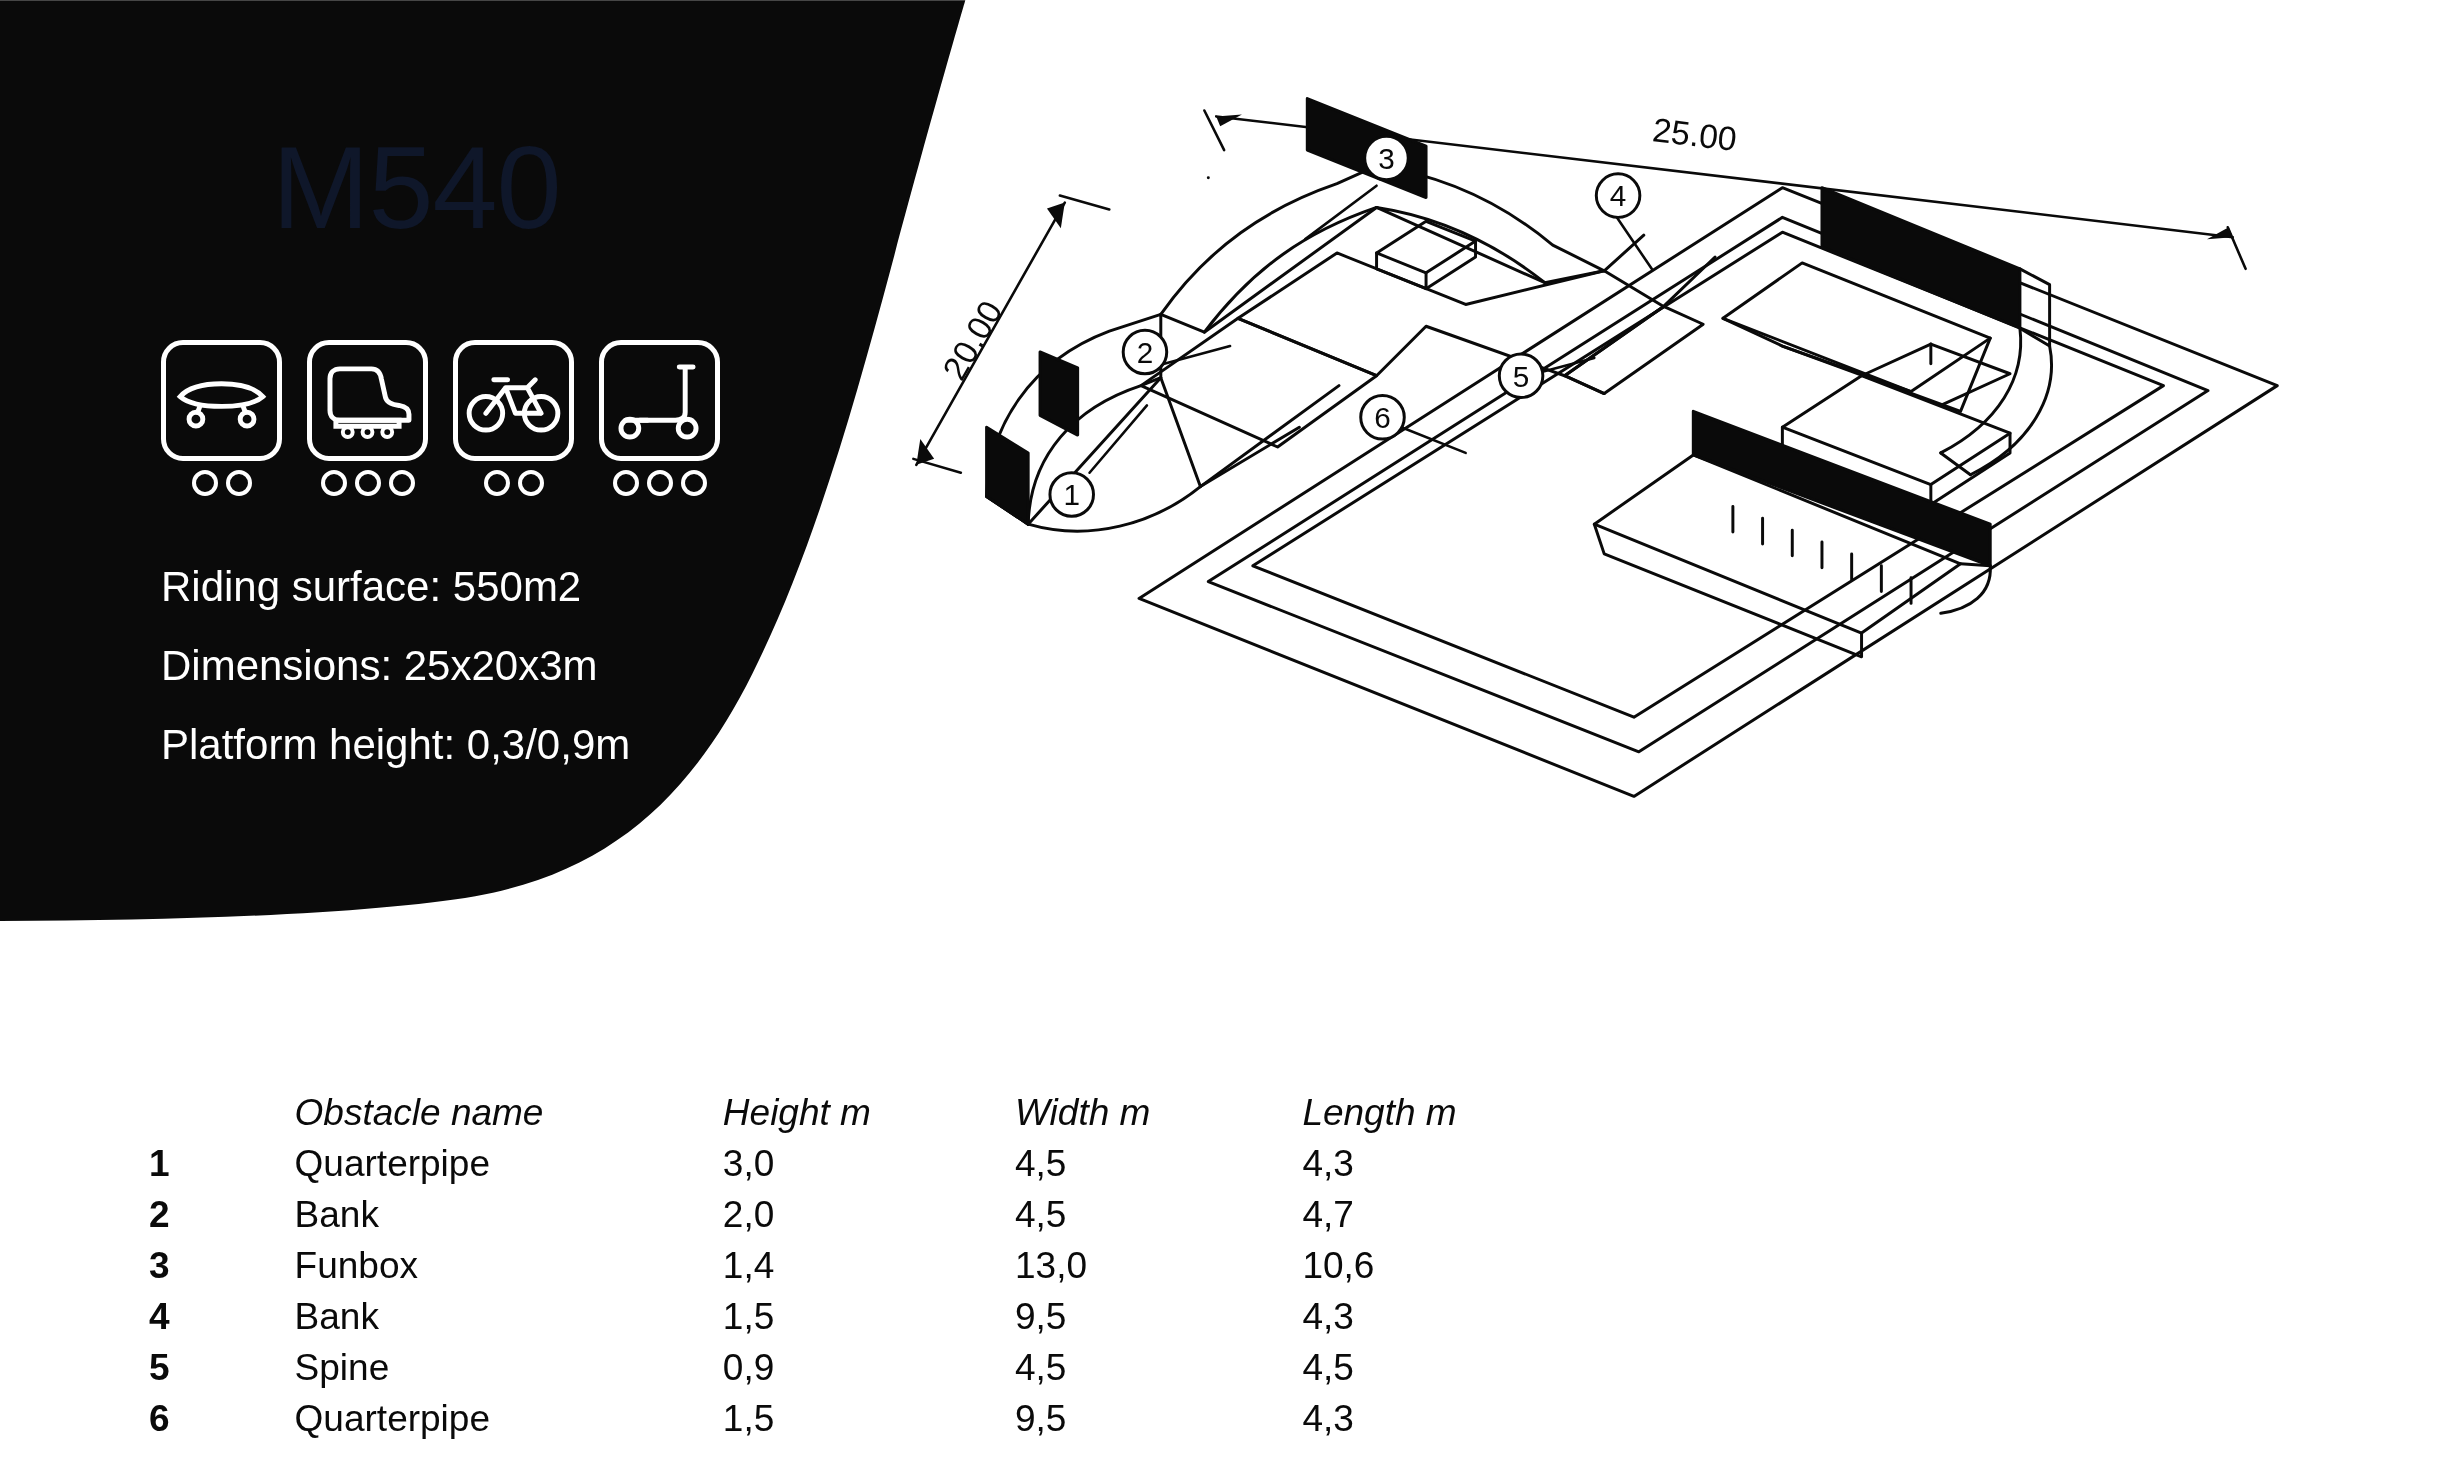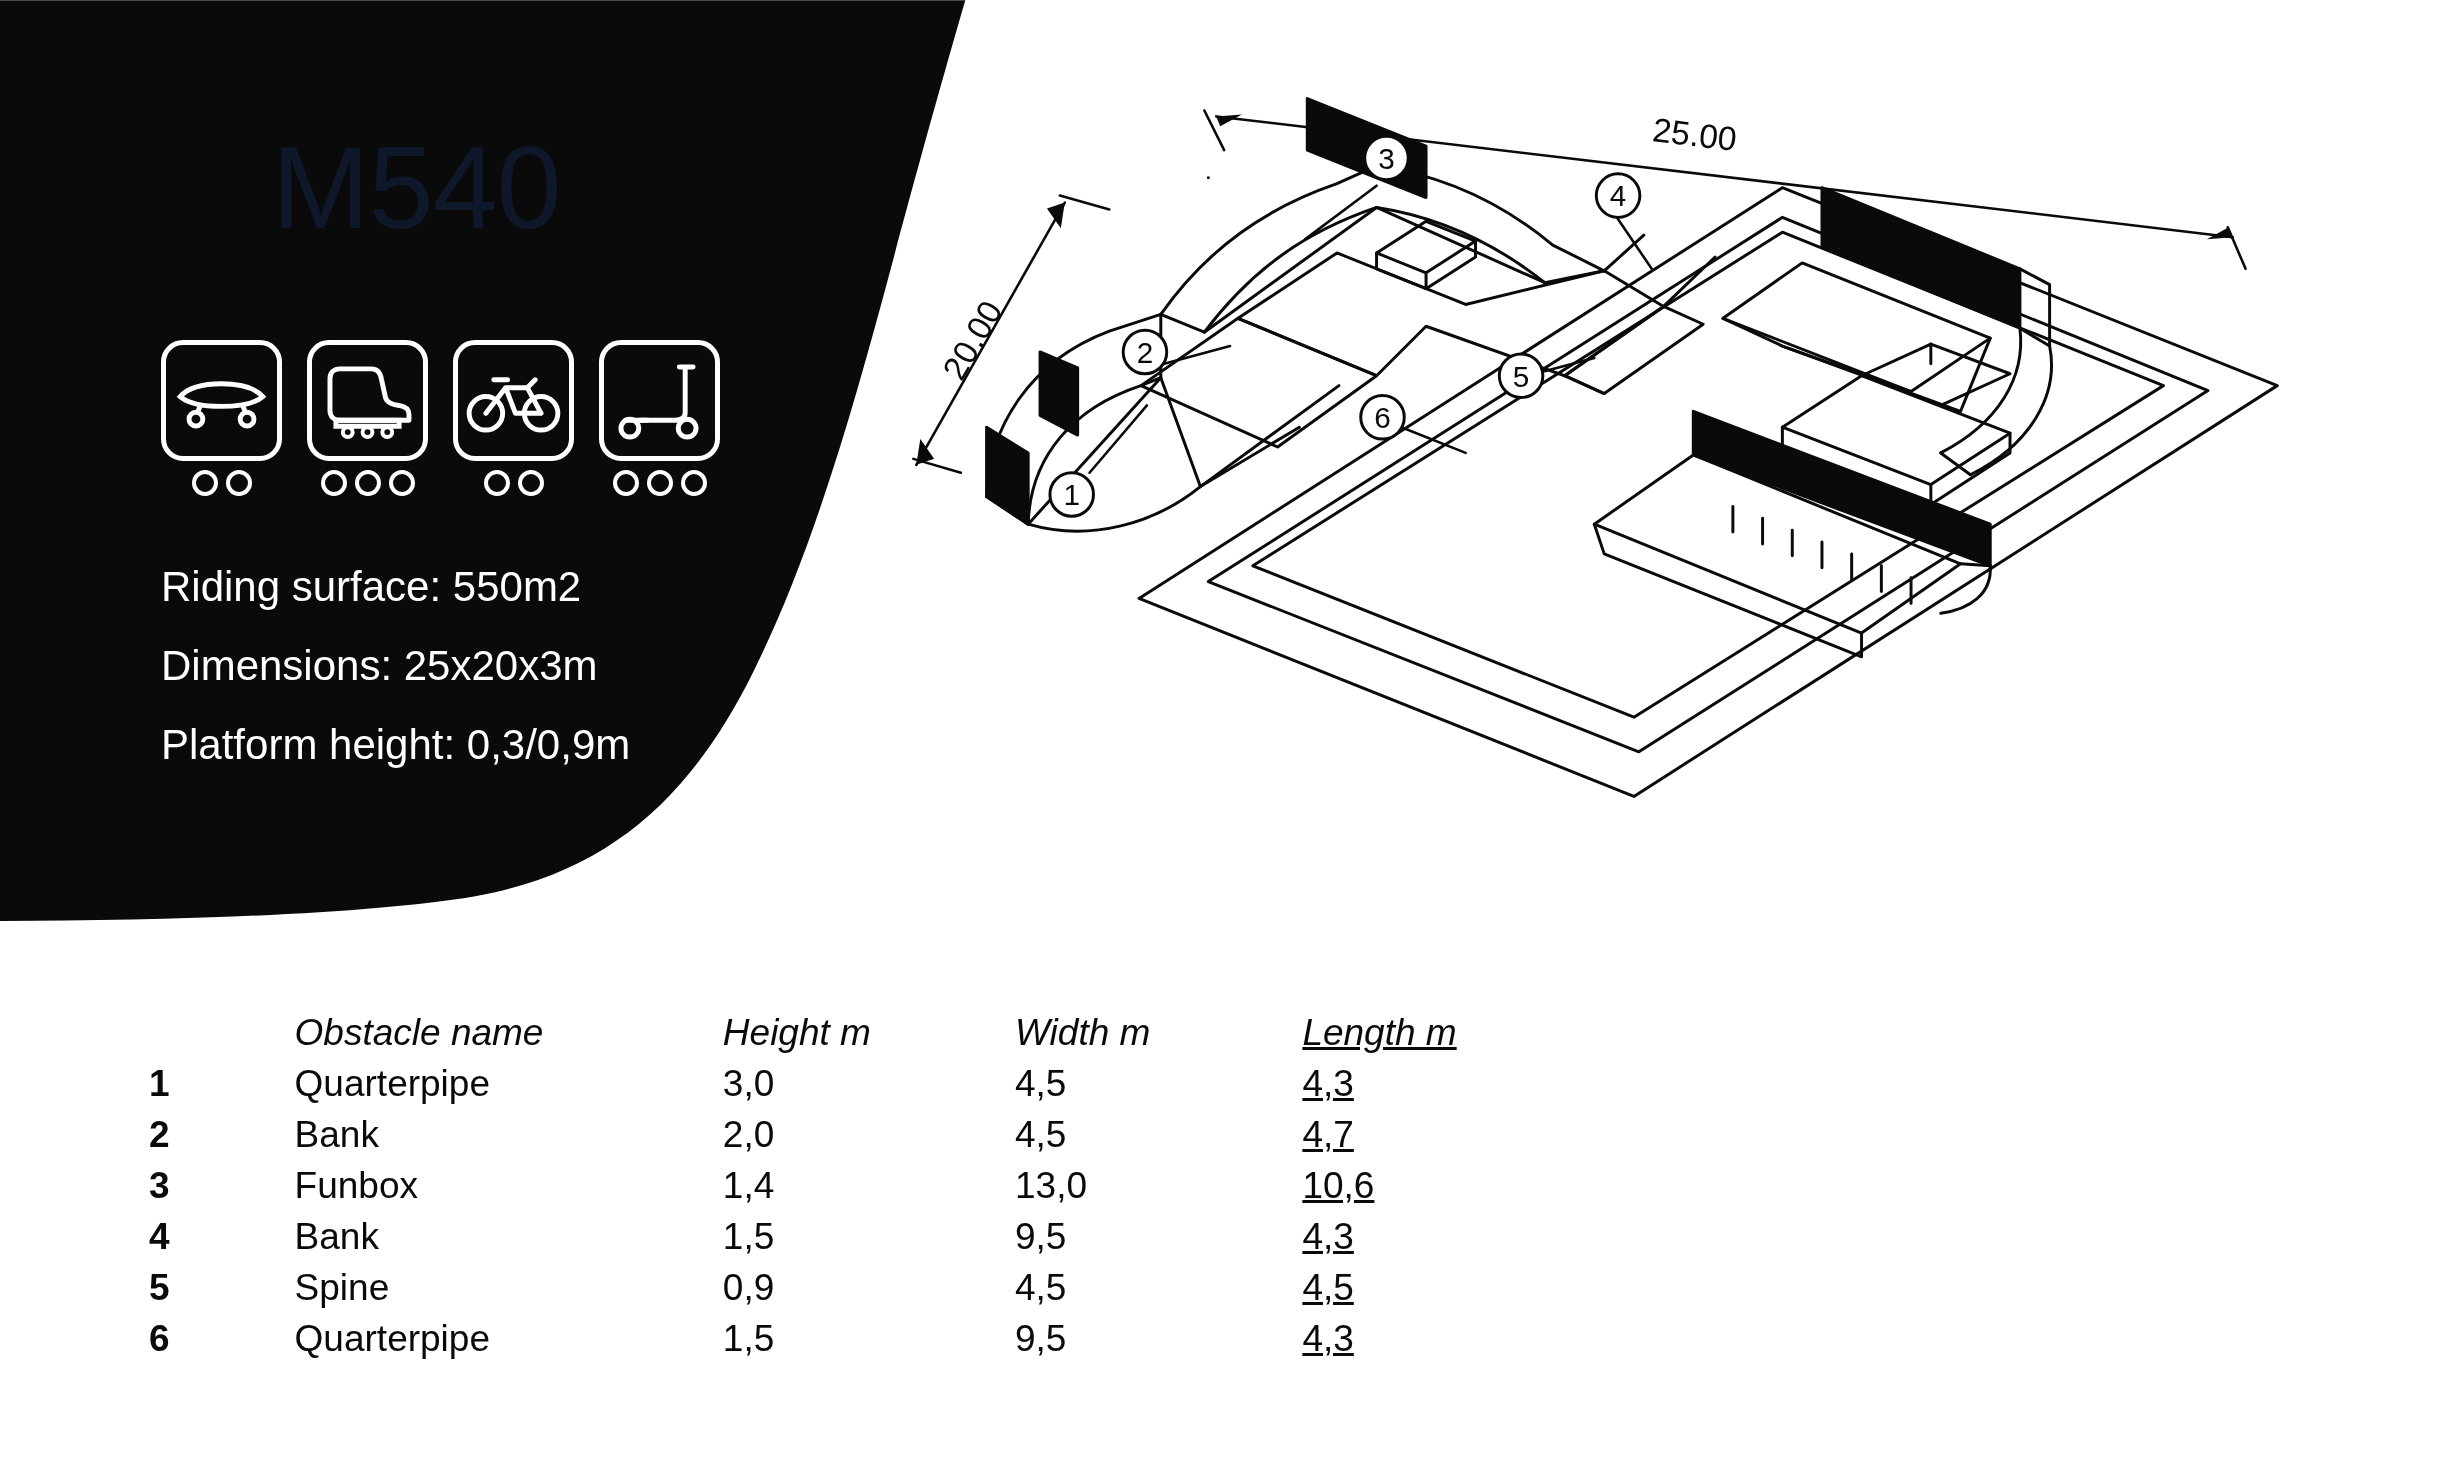--- a/index.html
+++ b/index.html
@@ -88,35 +88,35 @@
     left: 911px;
     top: 59px;
     width: 1525px;
     height: 871px;
   }
 
   
   #obstacle-table {
     position: absolute;
     left: 149px;
-    top: 1012px;
+    top: 1092px;
     width: 1436px;
     font-size: 37px;
     color: #0a0a0a;
   }
   .trow {
     display: flex;
     align-items: baseline;
     height: 51px;
   }
   .c-num    { width: 153px; font-weight: 700; }
   .c-name   { width: 450px; font-weight: 400; }
   .c-height { width: 307px; }
   .c-width  { width: 302px; }
-  .c-length { width: 297px; text-decoration: underline; }
+  .c-length { width: 297px; }
   .header-row .c-num,
   .header-row .c-name,
   .header-row .c-height,
   .header-row .c-width,
   .header-row .c-length {
     font-style: italic;
     font-weight: 400;
   }
 </style>
 </head>

